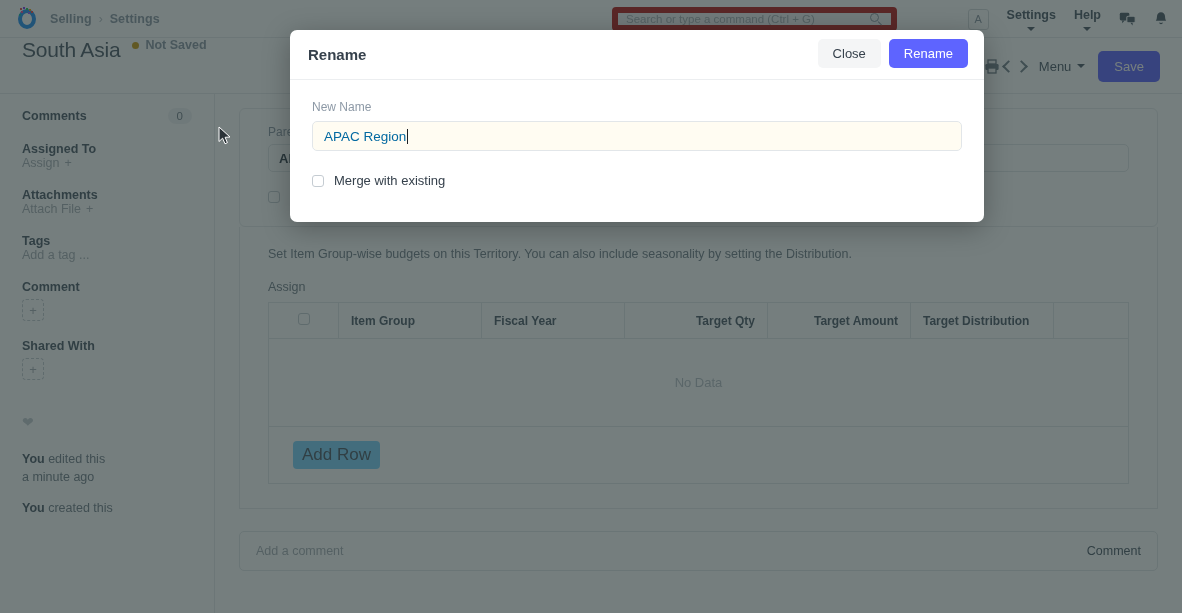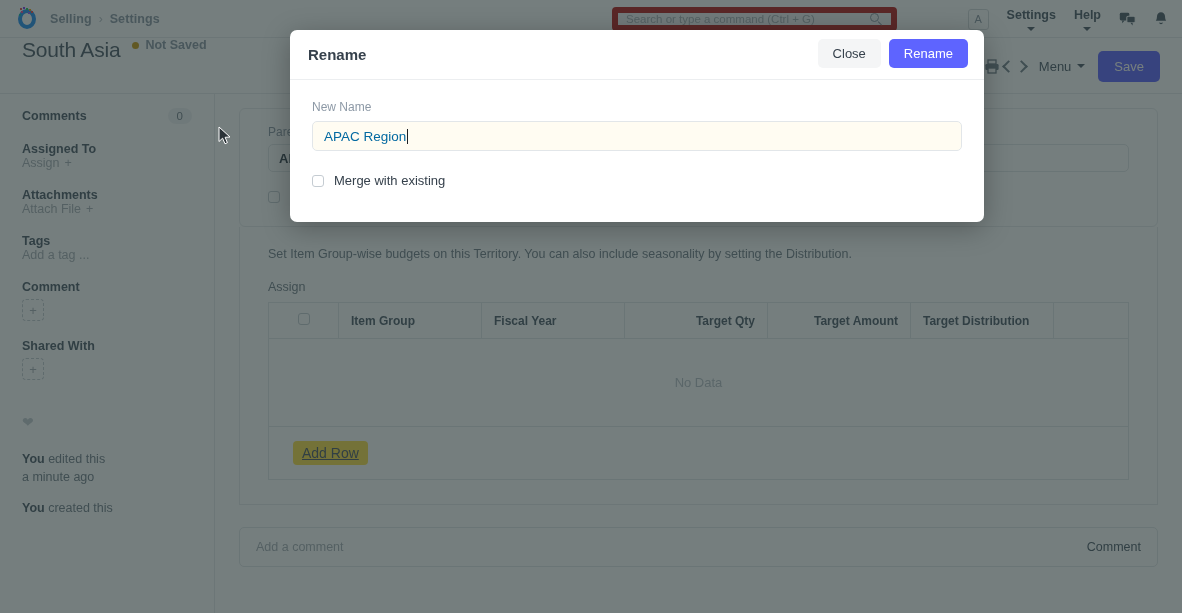--- a/index.html
+++ b/index.html
@@ -195,22 +195,22 @@
   }
   table.grid th.c-check { width: 70px; text-align: center; }
   table.grid th.num { text-align: right; }
   table.grid th.last { border-right: none; }
   .nodata-cell {
     height: 88px; text-align: center; color: #b9c0c7; font-size: 13px;
     border-bottom: 1px solid #e2e6e9;
   }
   .addrow-cell { padding: 14px 24px; }
   .addrow-btn {
-    font-size: 14px; color: #4c5a67; background: #fde047;
-    padding: 4px 9px; border-radius: 4px; display: inline-block; text-decoration: underline;
+    font-size: 17px; color: #4c5a67; background: #7dd3fc;
+    padding: 4px 9px; border-radius: 4px; display: inline-block;
   }
 
   .comment-box {
     border: 1px solid #e2e6e9; border-radius: 5px;
     margin-top: 22px; height: 40px;
     display: flex; align-items: center; justify-content: space-between;
     padding: 0 16px;
   }
   .comment-ph { font-size: 12.5px; color: #a9b0b7; }
   .comment-btn { font-size: 12.5px; color: #4c5a67; }

